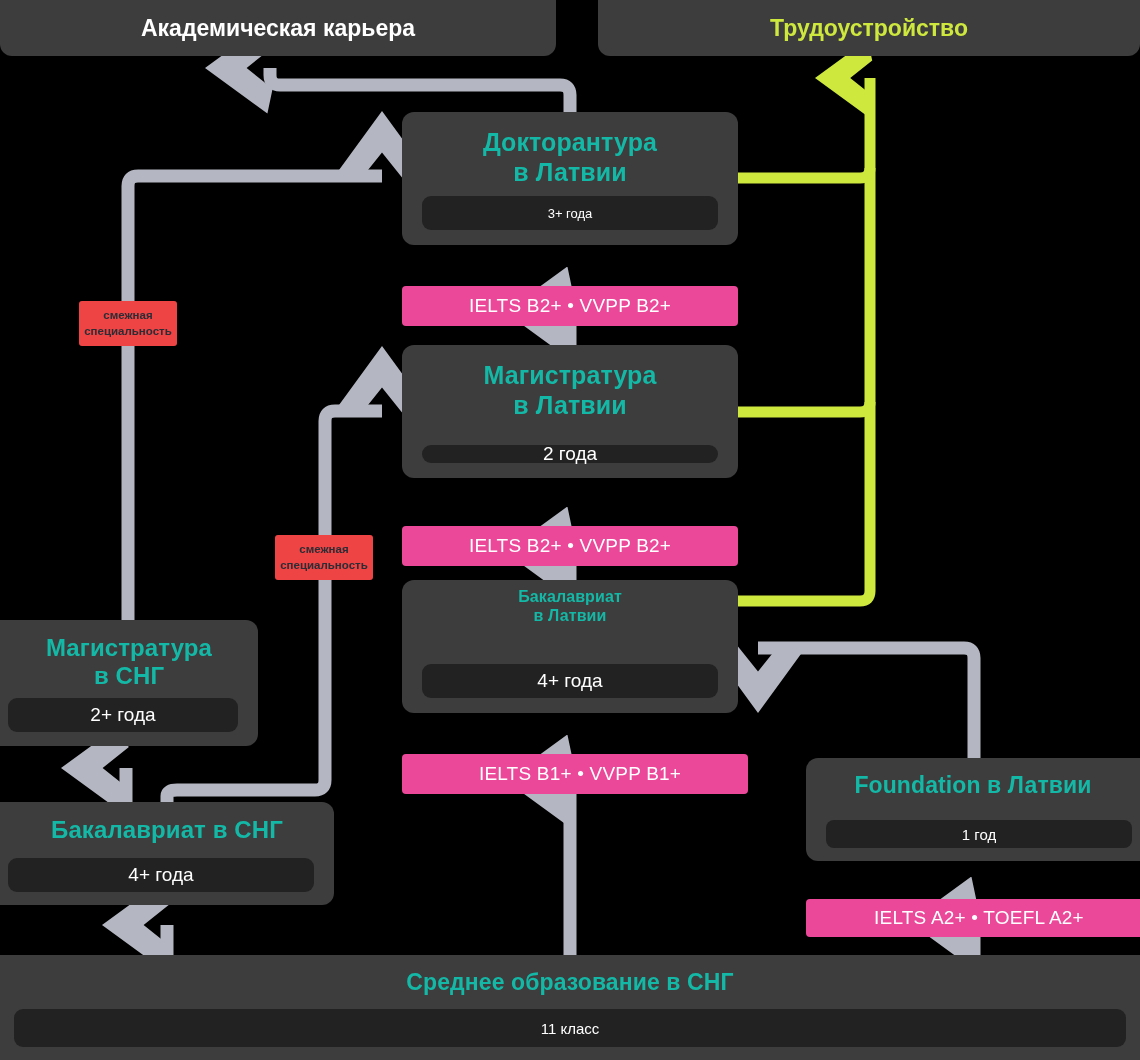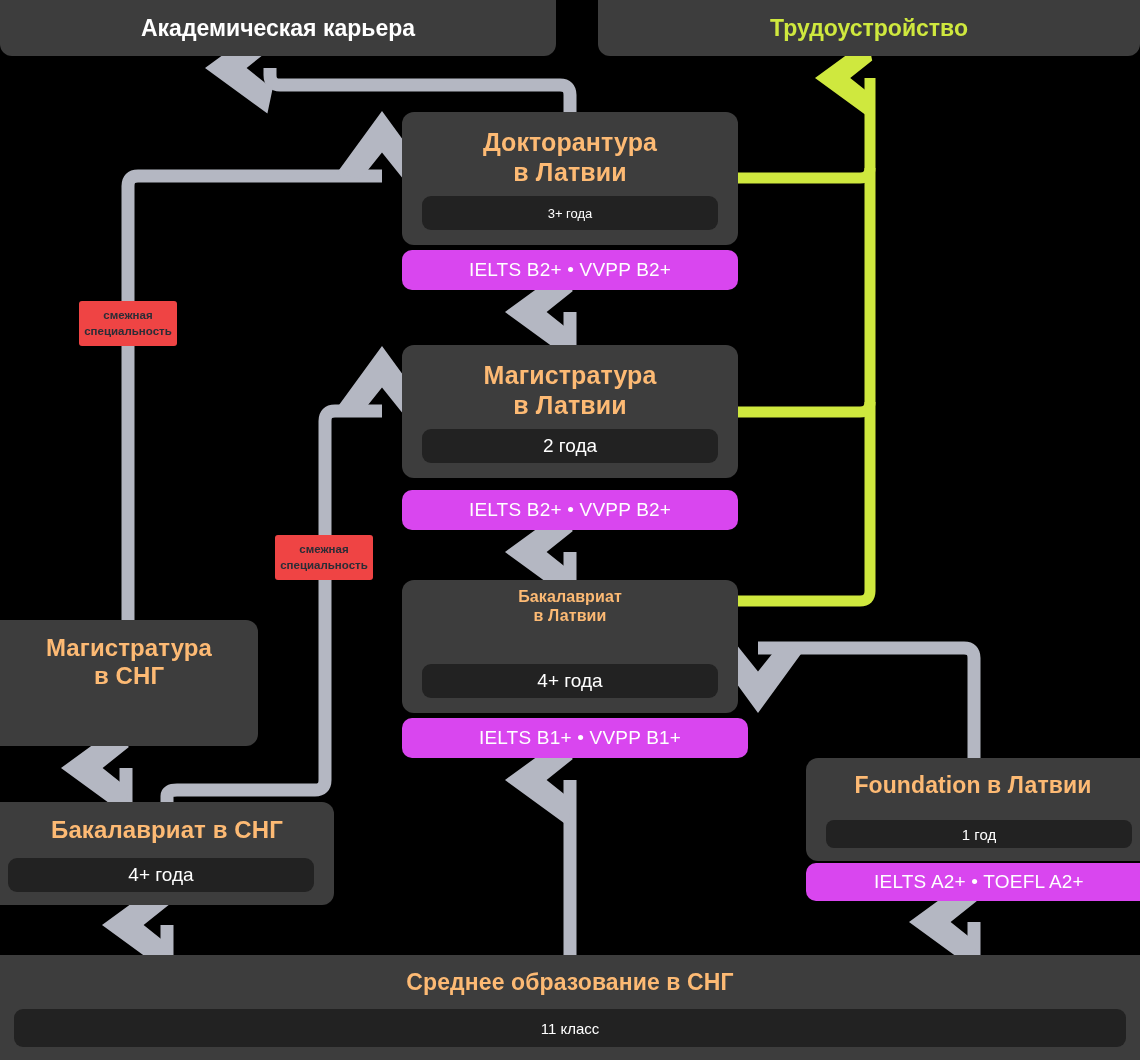--- a/index.html
+++ b/index.html
@@ -19,48 +19,49 @@
 
   
   .card{
     position:absolute;
     background:#3d3d3d;
     border-radius:12px;
     box-sizing:border-box;
     z-index:3;
   }
   .card .title{
-    color:#fdba74;
+    color:#14b8a6;
     font-weight:bold;
     text-align:center;
     line-height:1.18;
     letter-spacing:.1px;
   }
   .pill{
     background:#222222;
     border-radius:9px;
     color:#ffffff;
     text-align:center;
     font-weight:normal;
     display:flex;
     align-items:center;
     justify-content:center;
   }
   
   .req{
     position:absolute;
-    background:#d946ef;
-    border-radius:10px;
+    background:#ec4899;
+    border-radius:4px;
     color:#ffffff;
     display:flex;
     align-items:center;
     justify-content:center;
     font-size:19px;
     z-index:3;
     letter-spacing:.2px;
+    margin-top:36px;
   }
 
   
   .banner{
     position:absolute;
     top:0;
     height:56px;
     background:#3d3d3d;
     border-radius:0 0 12px 12px;
     display:flex;
@@ -91,21 +92,21 @@
   }
 
   
   #node-doctorate{left:402px;top:112px;width:336px;height:133px;}
   #node-doctorate .title{font-size:25px;padding-top:16px;}
   #node-doctorate .pill{position:absolute;left:20px;right:20px;bottom:15px;height:34px;font-size:13px;}
   #req-doctorate{left:402px;top:250px;width:336px;height:40px;}
 
   #node-master-lv{left:402px;top:345px;width:336px;height:133px;}
   #node-master-lv .title{font-size:25px;padding-top:16px;}
-  #node-master-lv .pill{position:absolute;left:20px;right:20px;bottom:15px;height:34px;font-size:19px;}
+  #node-master-lv .pill{position:absolute;left:20px;right:20px;bottom:15px;height:18px;font-size:19px;}
   #req-master-lv{left:402px;top:490px;width:336px;height:40px;}
 
   #node-bachelor-lv{left:402px;top:580px;width:336px;height:133px;}
   #node-bachelor-lv .title{font-size:16px;padding-top:8px;}
   #node-bachelor-lv .pill{position:absolute;left:20px;right:20px;bottom:15px;height:34px;font-size:19px;}
   #req-bachelor-lv{left:402px;top:718px;width:336px;height:40px;padding-left:10px;}
 
   #node-master-cis{left:-12px;top:620px;width:270px;height:126px;}
   #node-master-cis .title{font-size:24px;padding-top:14px;padding-left:12px;}
   #node-master-cis .pill{position:absolute;left:20px;right:20px;bottom:14px;height:34px;font-size:19px;}
@@ -210,20 +211,21 @@
     </div>
     <div class="pill">4+ года</div>
   </div>
   <div class="req" id="req-bachelor-lv">IELTS B1+ • VVPP B1+</div>
 
   <div class="card" id="node-master-cis">
     <div class="title">
       <span>Магистратура</span><br>
       <span>в СНГ</span>
     </div>
+    <div class="pill">2+ года</div>
   </div>
 
   <div class="card" id="node-bachelor-cis">
     <div class="title">Бакалавриат в СНГ</div>
     <div class="pill">4+ года</div>
   </div>
 
   <div class="card" id="node-foundation">
     <div class="title">Foundation в Латвии</div>
     <div class="pill">1 год</div>

